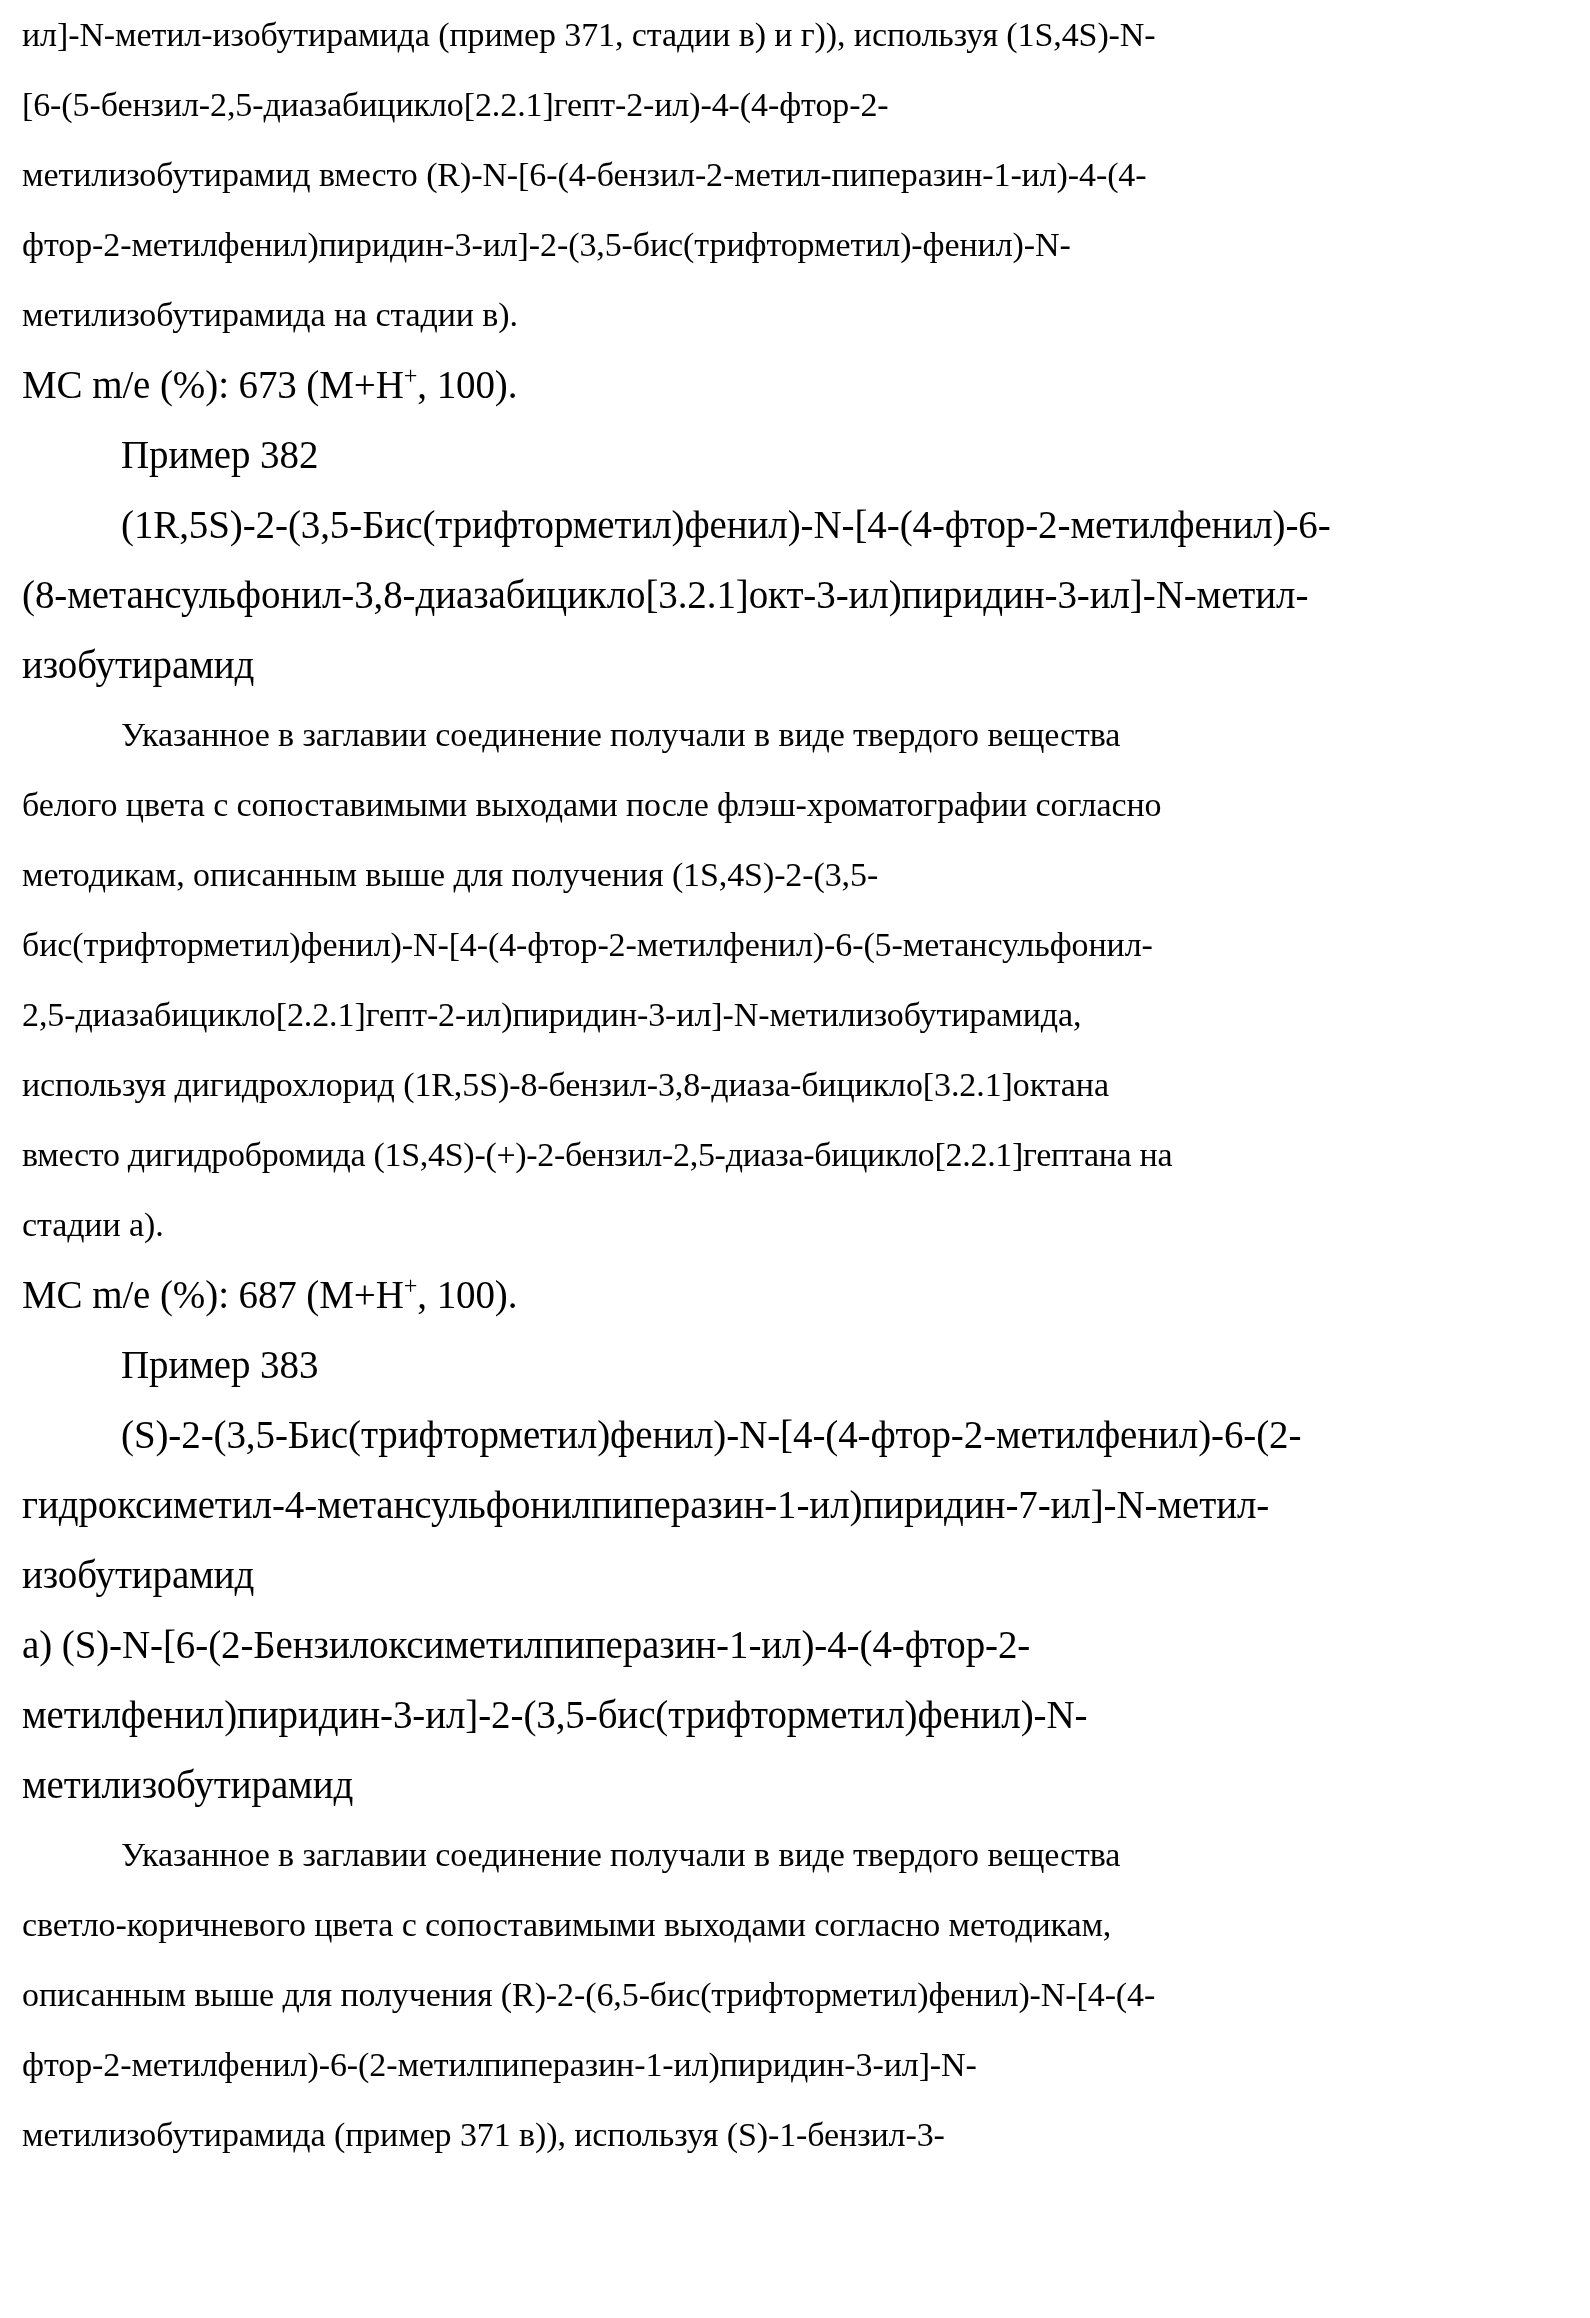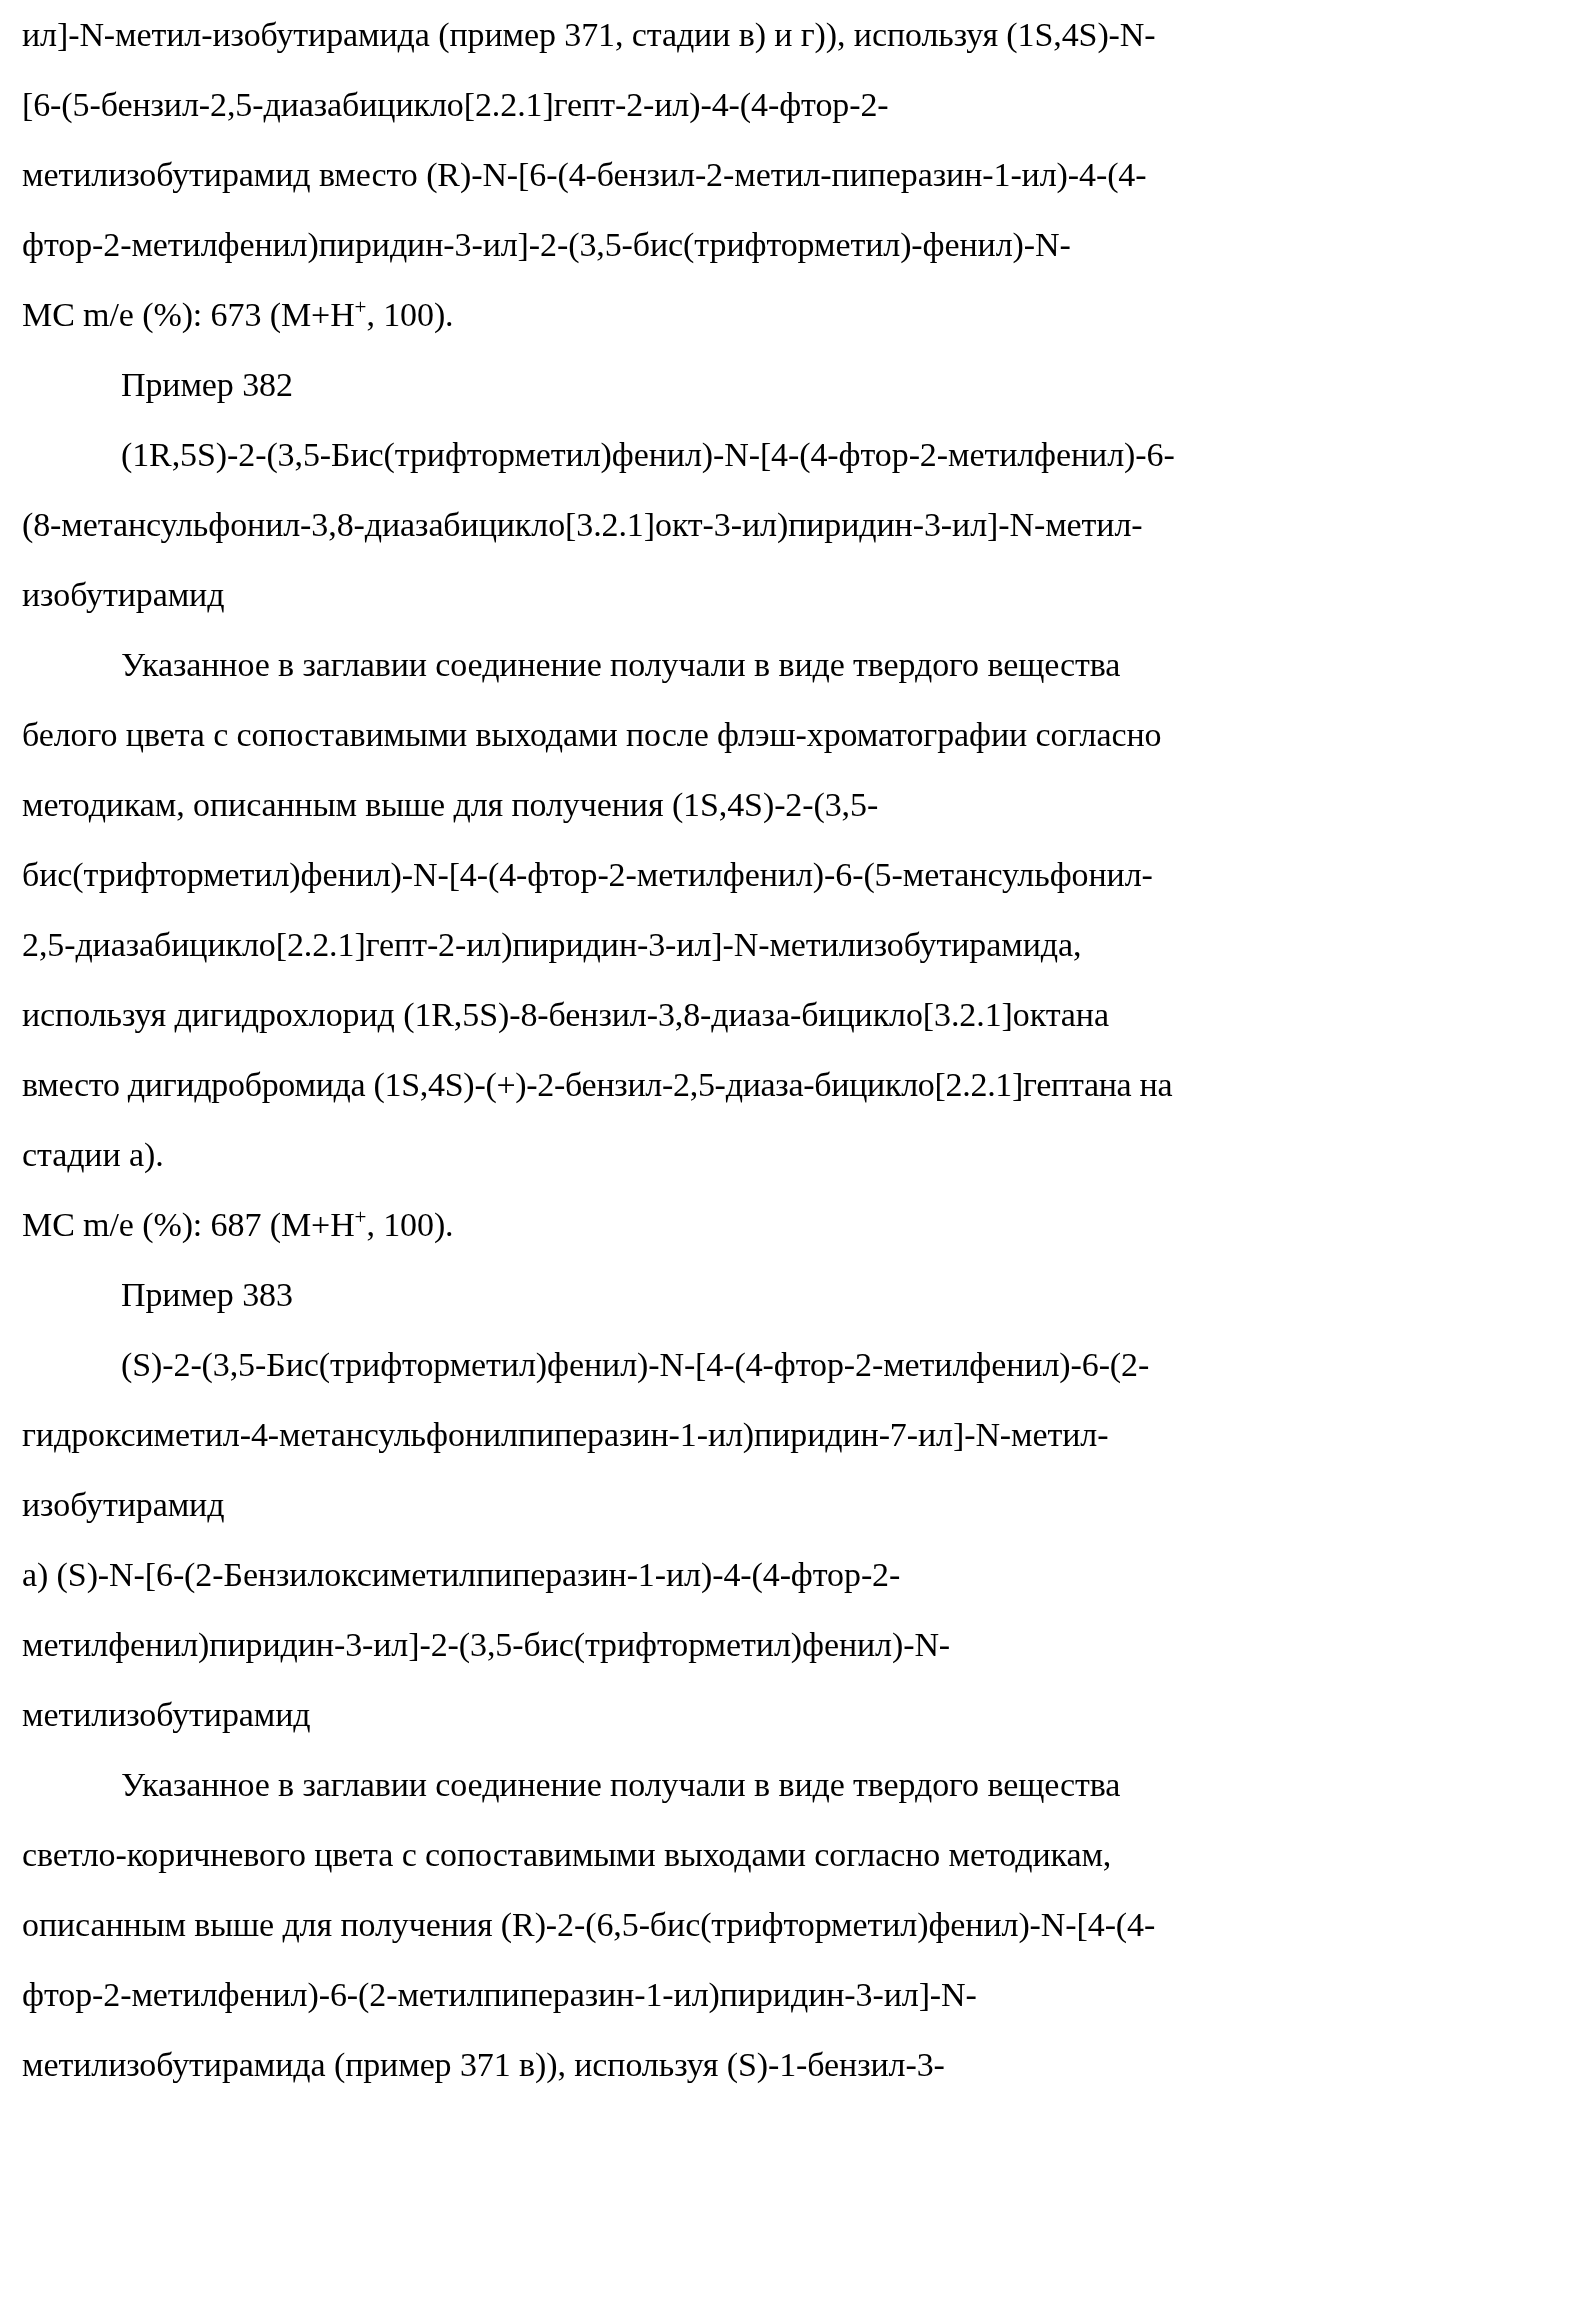--- a/index.html
+++ b/index.html
@@ -17,21 +17,21 @@
     position: relative;
   }
   .page {
     position: relative;
     width: 1590px;
     height: 2319px;
     box-sizing: border-box;
     padding: 0 37px 0 22px;
   }
   .line {
-    font-size: 34px;
+    font-size: 39px;
     line-height: 70px;
     height: 70px;
     white-space: nowrap;
     letter-spacing: -0.1px;
     font-weight: 500;
     -webkit-font-smoothing: none;
   }
   
   .body-line {
     font-size: 34px;
@@ -52,20 +52,21 @@
 </head>
 <body>
 
 <div class="page">
 
   <div>
     <div class="line body-line">ил]-N-метил-изобутирамида (пример 371, стадии в) и г)), используя (1S,4S)-N-</div>
     <div class="line body-line">[6-(5-бензил-2,5-диазабицикло[2.2.1]гепт-2-ил)-4-(4-фтор-2-</div>
     <div class="line body-line">метилизобутирамид вместо (R)-N-[6-(4-бензил-2-метил-пиперазин-1-ил)-4-(4-</div>
     <div class="line body-line">фтор-2-метилфенил)пиридин-3-ил]-2-(3,5-бис(трифторметил)-фенил)-N-</div>
+    <div class="line body-line">метилизобутирамида на стадии в).</div>
   </div>
 
   <div class="line"><span>МС m/e (%): 673 (M+H</span><sup>+</sup><span>, 100).</span></div>
 
   <div>
     <div class="line indent"><span class="inline-ul">Пример 382</span></div>
 
     <div class="line indent"><span class="inline-ul">(1R,5S)-2-(3,5-Бис(трифторметил)фенил)-N-[4-(4-фтор-2-метилфенил)-6-</span></div>
     <div class="line"><span class="inline-ul">(8-метансульфонил-3,8-диазабицикло[3.2.1]окт-3-ил)пиридин-3-ил]-N-метил-</span></div>
     <div class="line"><span class="inline-ul">изобутирамид</span></div>

